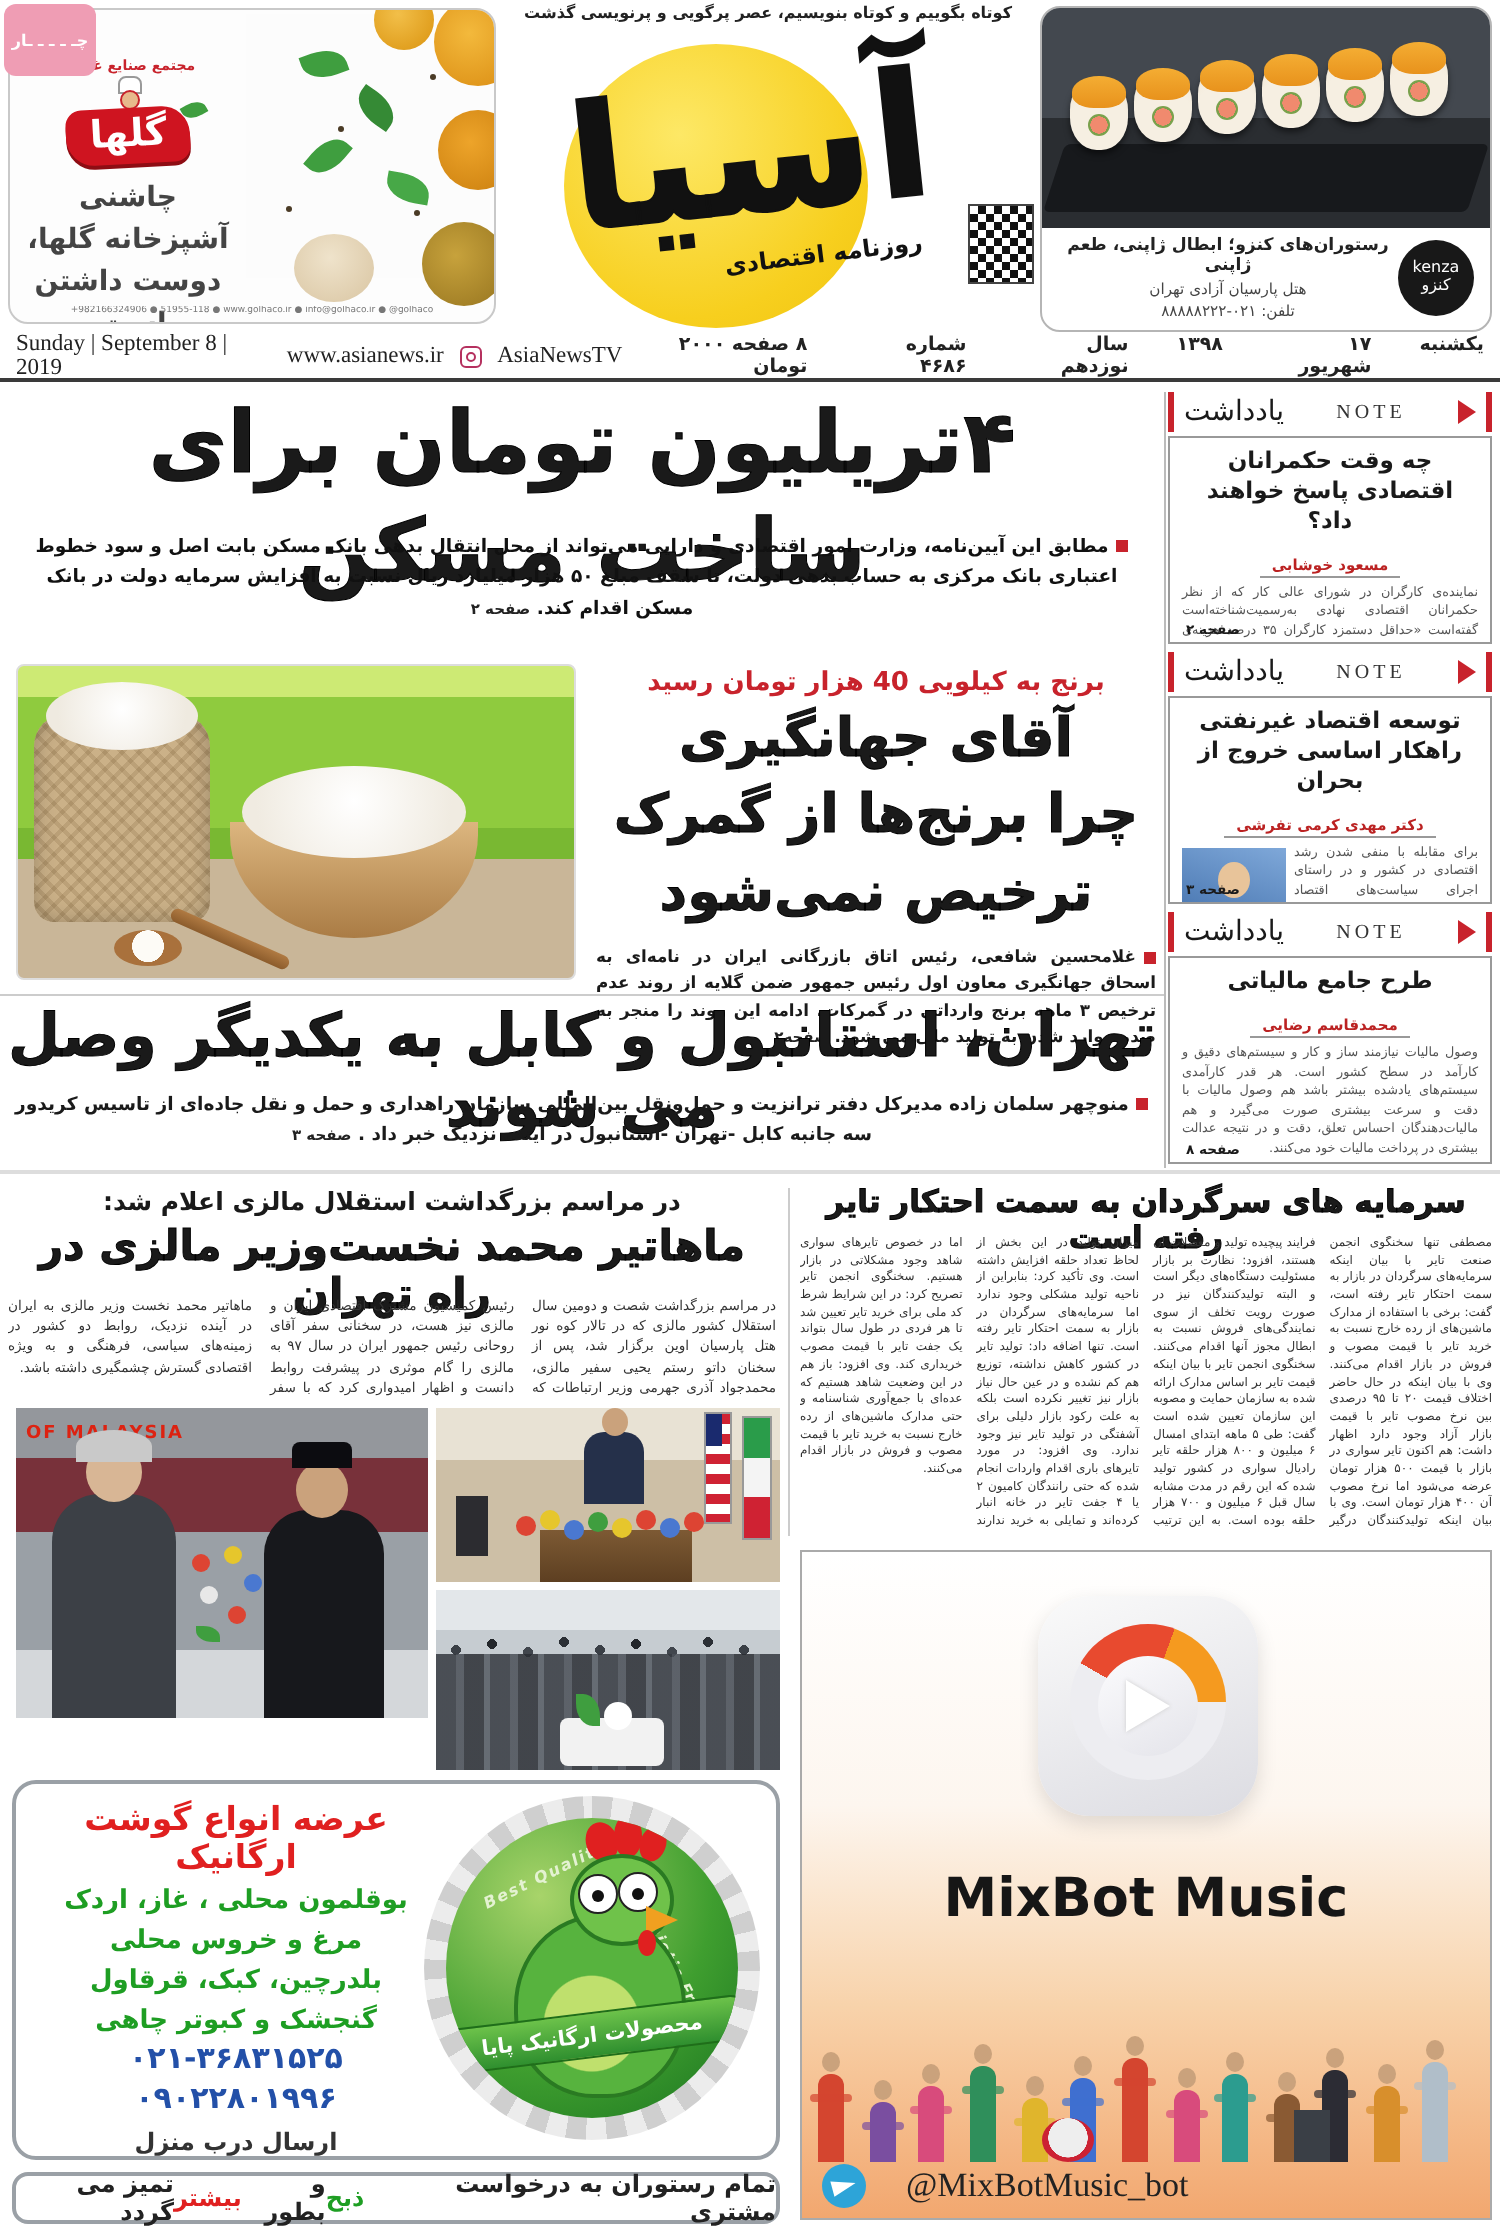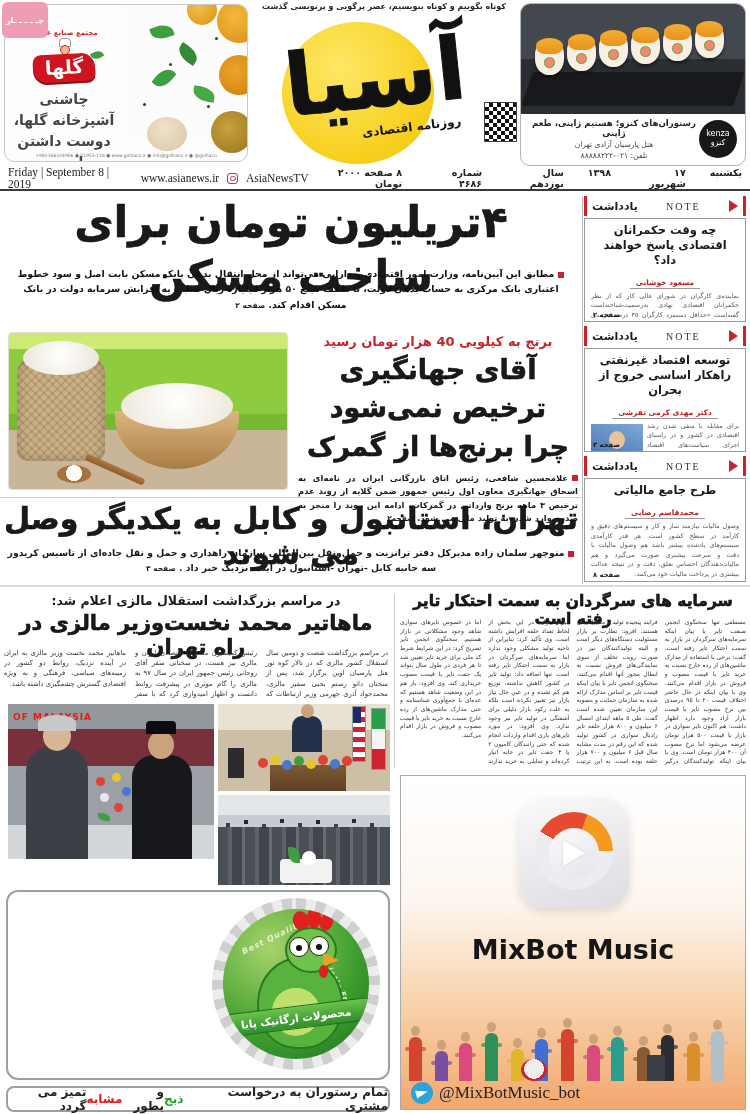--- a/index.html
+++ b/index.html
@@ -114,21 +114,21 @@
   .corr-sub { left:4px; top:546px; width:574px; font-size:9.3px; font-weight:bold; line-height:1.6; text-align:center; }
   .rule2 { left:0; top:585px; width:750px; height:2px; background:#ddd; }
 
   
   .note { left:584px; width:162px; }
   .n1 { top:196px; } .n2 { top:326px; } .n3 { top:456px; }
   .note-head { height:20px; border-left:3px solid #c8232c; border-right:3px solid #c8232c;
     display:flex; align-items:center; justify-content:space-between; padding:0 5px; }
   .flag { width:0; height:0; border-top:6px solid transparent; border-bottom:6px solid transparent; border-right:9px solid #c8232c; transform:scaleX(-1); }
   .note-en { font-family:"Liberation Serif", serif; font-size:10px; letter-spacing:2px; color:#333; direction:ltr; }
-  .note-fa { font-size:11px; font-weight:bold; }
+  .note-fa { font-size:14px; font-weight:normal; }
   .note-box { margin-top:2px; border:1px solid #999; height:104px; padding:4px 6px 10px; position:relative; overflow:hidden; }
   .note-title { font-size:11.5px; font-weight:bold; text-align:center; line-height:1.3; }
   .note-author { text-align:center; margin:2px 0 3px; }
   .note-author span { font-size:7.5px; font-weight:bold; color:#b22; border-bottom:1px solid #999; padding:0 6px 1px; }
   .note-body { font-size:6.4px; color:#555; line-height:1.5; text-align:justify; }
   .note-photo { float:left; width:52px; height:58px; margin:2px 4px 0 0; position:relative; overflow:hidden;
     background:linear-gradient(200deg,#7fa8d9,#2f5f9e); }
   .note-photo:before { content:""; position:absolute; left:18px; top:7px; width:16px; height:18px; border-radius:50%; background:#e8c49a; }
   .note-photo:after { content:""; position:absolute; left:4px; bottom:-6px; width:44px; height:26px; border-radius:10px 10px 0 0;
     background:linear-gradient(#2b3550,#1b2236); }
@@ -254,21 +254,21 @@
   .m1{left:8px;background:#d4452f;height:44px;} .m2{left:34px;background:#7a4ea0;height:30px;}
   .m3{left:58px;background:#d84b7c;height:38px;} .m4{left:84px;background:#2f8f5b;height:48px;}
   .m5{left:110px;background:#e0b52c;height:32px;} .m6{left:134px;background:#3f6fd0;height:42px;}
   .m7{left:160px;background:#d4452f;height:52px;} .m8{left:186px;background:#d84b7c;height:36px;}
   .m9{left:210px;background:#2c9c8f;height:44px;} .m10{left:236px;background:#8a5a33;height:34px;}
   .m11{left:260px;background:#2c2c34;height:46px;} .m12{left:286px;background:#d88f2c;height:38px;}
   .m13{left:310px;background:#b0bec9;height:50px;}
   .drum { position:absolute; left:120px; bottom:0; width:26px; height:22px; border-radius:50%;
     background:radial-gradient(circle at 50% 45%, #eee 0 55%, #c23 56%); }
   .amp { position:absolute; left:246px; bottom:0; width:18px; height:26px; background:#3a3f46; }
-  .mb-handle { position:absolute; left:10px; bottom:5px; display:flex; align-items:center; gap:6px; }
+  .mb-handle { position:absolute; left:10px; bottom:5px; display:flex; align-items:center; gap:20px; }
   .tg { width:22px; height:22px; border-radius:50%; background:#2da4d8; position:relative; }
   .tg:before { content:""; position:absolute; left:5px; top:7px; width:0; height:0;
     border-top:4px solid transparent; border-bottom:4px solid transparent; border-left:12px solid #fff; transform:rotate(-15deg); }
   .mb-handle span { font-family:"Liberation Serif", serif; font-size:17px; color:#222; }
 </style>
 </head>
 <body>
 
 <div id="page">
 
@@ -319,38 +319,38 @@
       <div class="sushi s4"></div>
         <div class="sushi s5"></div>
         <div class="sushi s6"></div>
     </div>
     <div class="k-info">
       <div class="k-logo">
         <span>kenza</span>
           <span>كنزو</span>
       </div>
       <div class="k-text">
-        <div class="k-line1">رستوران‌های کنزو؛ هستیم ژاپنی، طعم ژاپنی</div>
+        <div class="k-line1">رستوران‌های کنزو؛ ابطال ژاپنی، طعم ژاپنی</div>
         <div class="k-line2">هتل پارسیان آزادی تهران</div>
         <div class="k-line3">تلفن: ۰۲۱-۸۸۸۸۸۲۲۲</div>
       </div>
     </div>
   </div>
 
   <div class="abs dateline">
     <div class="dl-fa">
       <span>یکشنبه</span>
       <span>۱۷ شهریور</span>
       <span>۱۳۹۸</span>
       <span>سال نوزدهم</span>
       <span>شماره ۴۶۸۶</span>
       <span>۸ صفحه ۲۰۰۰ تومان</span>
     </div>
     <div class="dl-en">
-      <span>Friday | September 8 | 2019</span>
+      <span>Sunday | September 8 | 2019</span>
       <span>www.asianews.ir</span>
       <span class="insta"></span>
       <span>AsiaNewsTV</span>
     </div>
   </div>
 
   <div class="abs vline1"></div>
   <div class="abs lead-headline center heavy">۴تریلیون تومان برای ساخت مسکن</div>
   <div class="abs lead-bullets center">
     <p><span class="sq"></span><span>مطابق این آیین‌نامه، وزارت امور اقتصادی و دارایی می‌تواند از محل انتقال بدهی بانک مسکن بابت اصل و سود خطوط اعتباری بانک مرکزی به حساب بدهی دولت، تا سقف مبلغ ۵۰ هزار میلیارد ریال نسبت به افزایش سرمایه دولت در بانک مسکن اقدام کند.</span>
@@ -360,22 +360,22 @@
   <div class="abs rice-photo">
     <div class="sack"></div>
     <div class="rbowl"></div>
     <div class="spoon-h"></div>
     <div class="spoon-b"></div>
   </div>
   <div class="abs rice-text">
     <div class="rice-kicker">برنج به کیلویی 40 هزار تومان رسید</div>
     <div class="rice-h heavy">
       <div>آقای جهانگیری</div>
+      <div>چرا برنج‌ها از گمرک</div>
       <div>ترخیص نمی‌شود</div>
-      <div>چرا برنج‌ها از گمرک</div>
     </div>
     <div class="rice-body just">
       <span class="sq"></span><span>غلامحسین شافعی، رئیس اتاق بازرگانی ایران در نامه‌ای به اسحاق جهانگیری معاون اول رئیس جمهور ضمن گلایه از روند عدم ترخیص ۳ ماهه برنج وارداتی در گمرکات، ادامه این روند را منجر به صدمه وارد شدن به تولید ملی می شود.</span>
       <span class="pageref">صفحه۲</span>
     </div>
   </div>
   <div class="abs rule1"></div>
 
   <div class="abs corr-headline center heavy">تهران، استانبول و کابل به یکدیگر وصل می شوند</div>
   <div class="abs corr-sub">
@@ -467,20 +467,30 @@
         <i></i>
       </div>
   </div>
   <div class="abs photoRB">
     <div class="crowd"></div>
     <div class="plant"></div>
     <div class="girl"></div>
   </div>
 
   <div class="abs organic">
+    <div class="o-text">
+      <div class="o-title">عرضه انواع گوشت ارگانیک</div>
+      <div class="o-line">بوقلمون محلی ، غاز، اردک</div>
+      <div class="o-line">مرغ و خروس محلی</div>
+      <div class="o-line">بلدرچین، کبک، قرقاول</div>
+      <div class="o-line">گنجشک و کبوتر چاهی</div>
+      <div class="o-phone">۰۲۱-۳۶۸۳۱۵۲۵</div>
+      <div class="o-phone">۰۹۰۲۲۸۰۱۹۹۶</div>
+      <div class="o-deliv">ارسال درب منزل</div>
+    </div>
     <div class="o-badge">
       <div class="o-badge-in">
         <div class="arc-top">Best Quality</div>
         <div class="arc-side">Antibiotic Free</div>
         <div class="rooster-body"></div>
         <div class="comb">
             <i></i>
             <i></i>
             <i></i>
           </div>
@@ -490,21 +500,21 @@
         <div class="beak"></div>
         <div class="wattle"></div>
         <div class="ribbon">محصولات ارگانیک پایا</div>
       </div>
     </div>
   </div>
   <div class="abs o-footer">
     <span>تمام رستوران به درخواست مشتری </span>
       <span class="o-green">ذبح</span>
       <span> و بطور </span>
-      <span class="o-red">مشابه</span>
+      <span class="o-red">بیشتر</span>
       <span> تمیز می گردد</span>
   </div>
 
   <div class="abs mixbot">
     <div class="mb-logo">
       <div class="mb-swirl"></div>
     </div>
     <div class="mb-title">MixBot Music</div>
     <div class="band">
       <div class="mus m1"></div>

